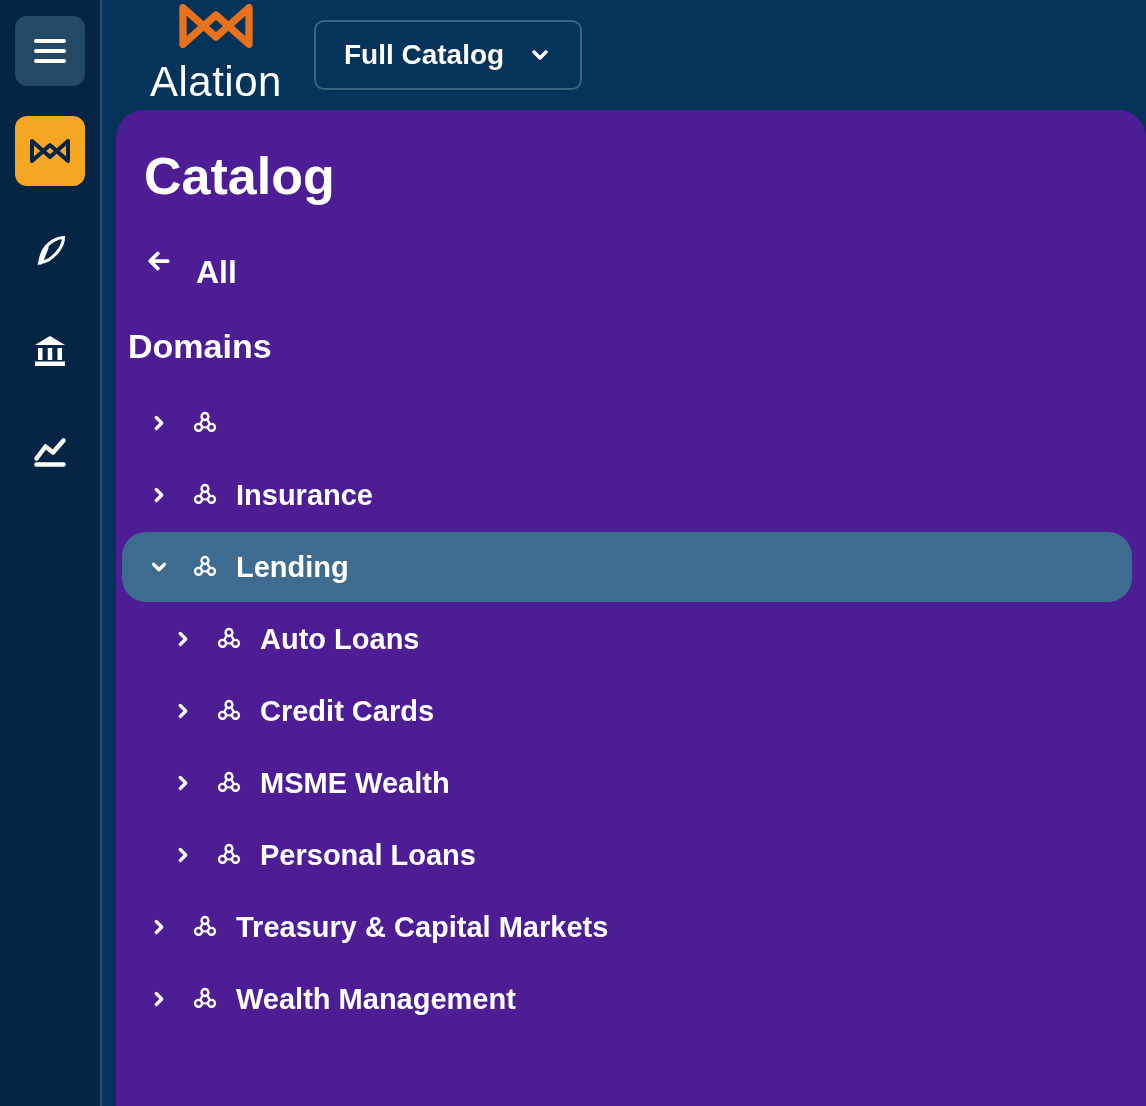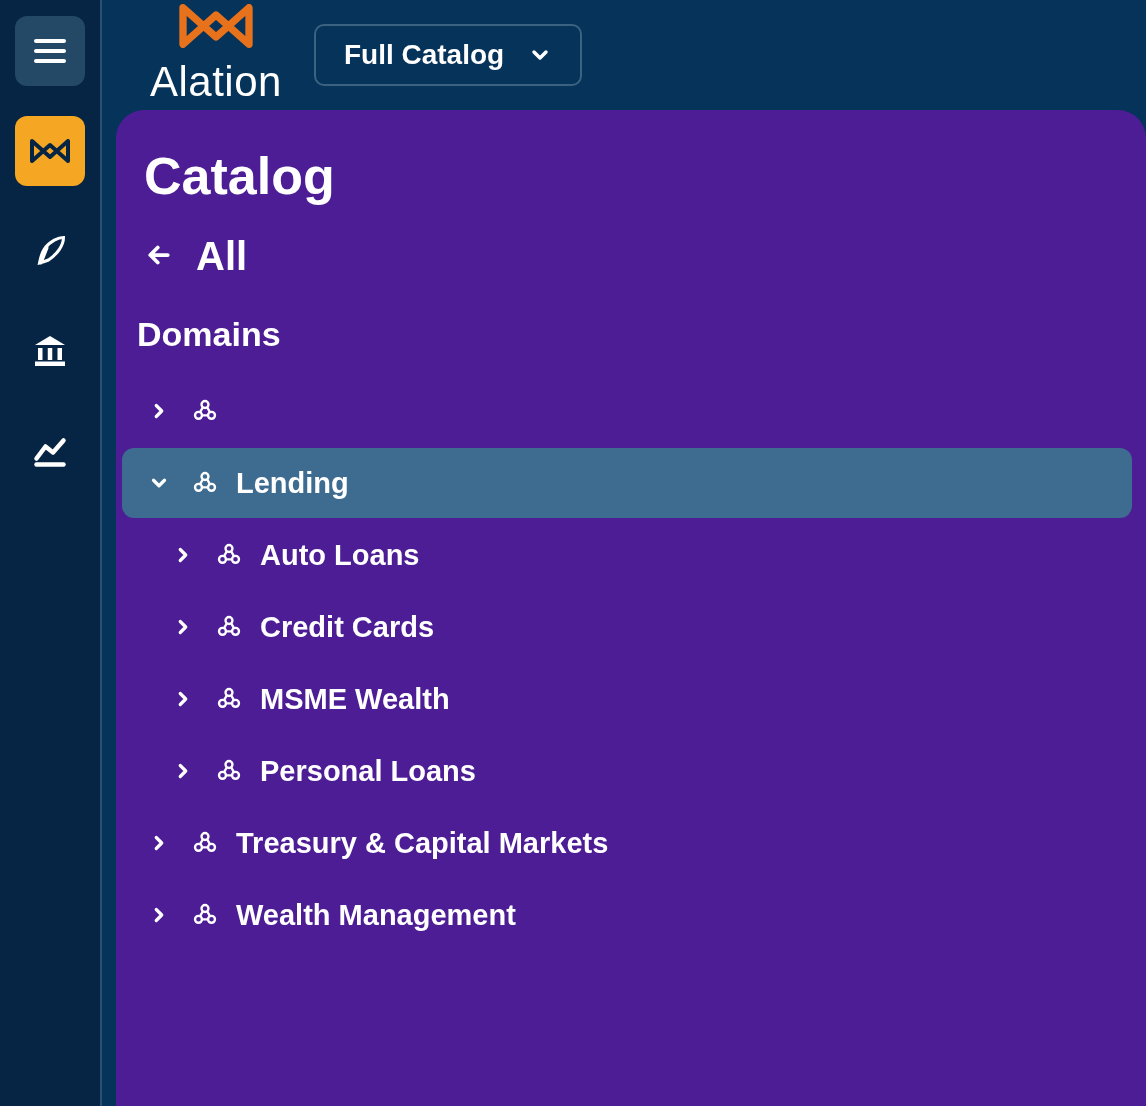--- a/index.html
+++ b/index.html
@@ -61,21 +61,21 @@
     }
     .logo-text {
       font-size: 42px;
       font-weight: 500;
       color:#fff;
       letter-spacing: .5px;
     }
     .catalog-dropdown {
       border: 2px solid #3b6280;
       border-radius: 10px;
-      height: 62px;
+      height: 70px;
       padding: 0 28px;
       display:flex; align-items:center; gap:24px;
       font-size: 28px;
       font-weight: 700;
     }
 
     .content {
       flex:1;
       background: #4c1d95;
       border-top-left-radius: 28px;
@@ -88,42 +88,42 @@
       font-weight: 800;
       padding-left: 28px;
       margin-bottom: 28px;
     }
     .back-row {
       display:flex; align-items:center; gap:22px;
       padding-left: 28px;
       margin-bottom: 36px;
     }
     .back-row .arrow-left svg { stroke:#fff; }
-    .back-label { font-size: 40px; font-weight: 600; }
+    .back-label { font-size: 32px; font-weight: 600; margin-top: 20px; }
 
     .section-title {
       font-size: 34px;
       font-weight: 800;
-      padding-left: 21px;
+      padding-left: 12px;
       margin-bottom: 22px;
     }
 
     .tree { }
     .tree-row {
       display:flex; align-items:center;
       height: 70px;
       gap: 14px;
       padding-left: 28px;
       font-size: 29px;
       font-weight: 600;
       margin-bottom: 2px;
     }
     .tree-row.selected {
       background: #3e6b90;
-      border-radius: 12px;
+      border-radius: 24px;
       margin: 0 14px 2px 6px;
       padding-left: 22px;
     }
     .tree-row.child {
       padding-left: 52px;
     }
     .chevron {
       width: 30px; height:30px;
       display:flex; align-items:center; justify-content:center;
     }
@@ -215,20 +215,36 @@
           </span>
           <span class="domain-icon">
             <svg width="26" height="26" viewBox="0 0 24 24" fill="none" stroke="#fff" stroke-width="2.2">
               <circle cx="12" cy="6" r="3.2"></circle>
               <circle cx="6" cy="16" r="3.2"></circle>
               <circle cx="18" cy="16" r="3.2"></circle>
               <path d="M10 8.5 L7.5 13 M14 8.5 L16.5 13 M9 16 L15 16"></path>
             </svg>
           </span>
         </div>
+        <div class="tree-row">
+          <span class="chevron">
+            <svg width="22" height="22" viewBox="0 0 24 24" fill="none" stroke="#fff" stroke-width="3.5">
+              <path d="M9 6 L15 12 L9 18" stroke-linecap="round" stroke-linejoin="round"></path>
+            </svg>
+          </span>
+          <span class="domain-icon">
+            <svg width="26" height="26" viewBox="0 0 24 24" fill="none" stroke="#fff" stroke-width="2.2">
+              <circle cx="12" cy="6" r="3.2"></circle>
+              <circle cx="6" cy="16" r="3.2"></circle>
+              <circle cx="18" cy="16" r="3.2"></circle>
+              <path d="M10 8.5 L7.5 13 M14 8.5 L16.5 13 M9 16 L15 16"></path>
+            </svg>
+          </span>
+          <span class="tree-label">Insurance</span>
+        </div>
         <div class="tree-row selected">
           <span class="chevron">
             <svg width="22" height="22" viewBox="0 0 24 24" fill="none" stroke="#fff" stroke-width="3.5">
               <path d="M6 9 L12 15 L18 9" stroke-linecap="round" stroke-linejoin="round"></path>
             </svg>
           </span>
           <span class="domain-icon">
             <svg width="26" height="26" viewBox="0 0 24 24" fill="none" stroke="#fff" stroke-width="2.2">
               <circle cx="12" cy="6" r="3.2"></circle>
               <circle cx="6" cy="16" r="3.2"></circle>

